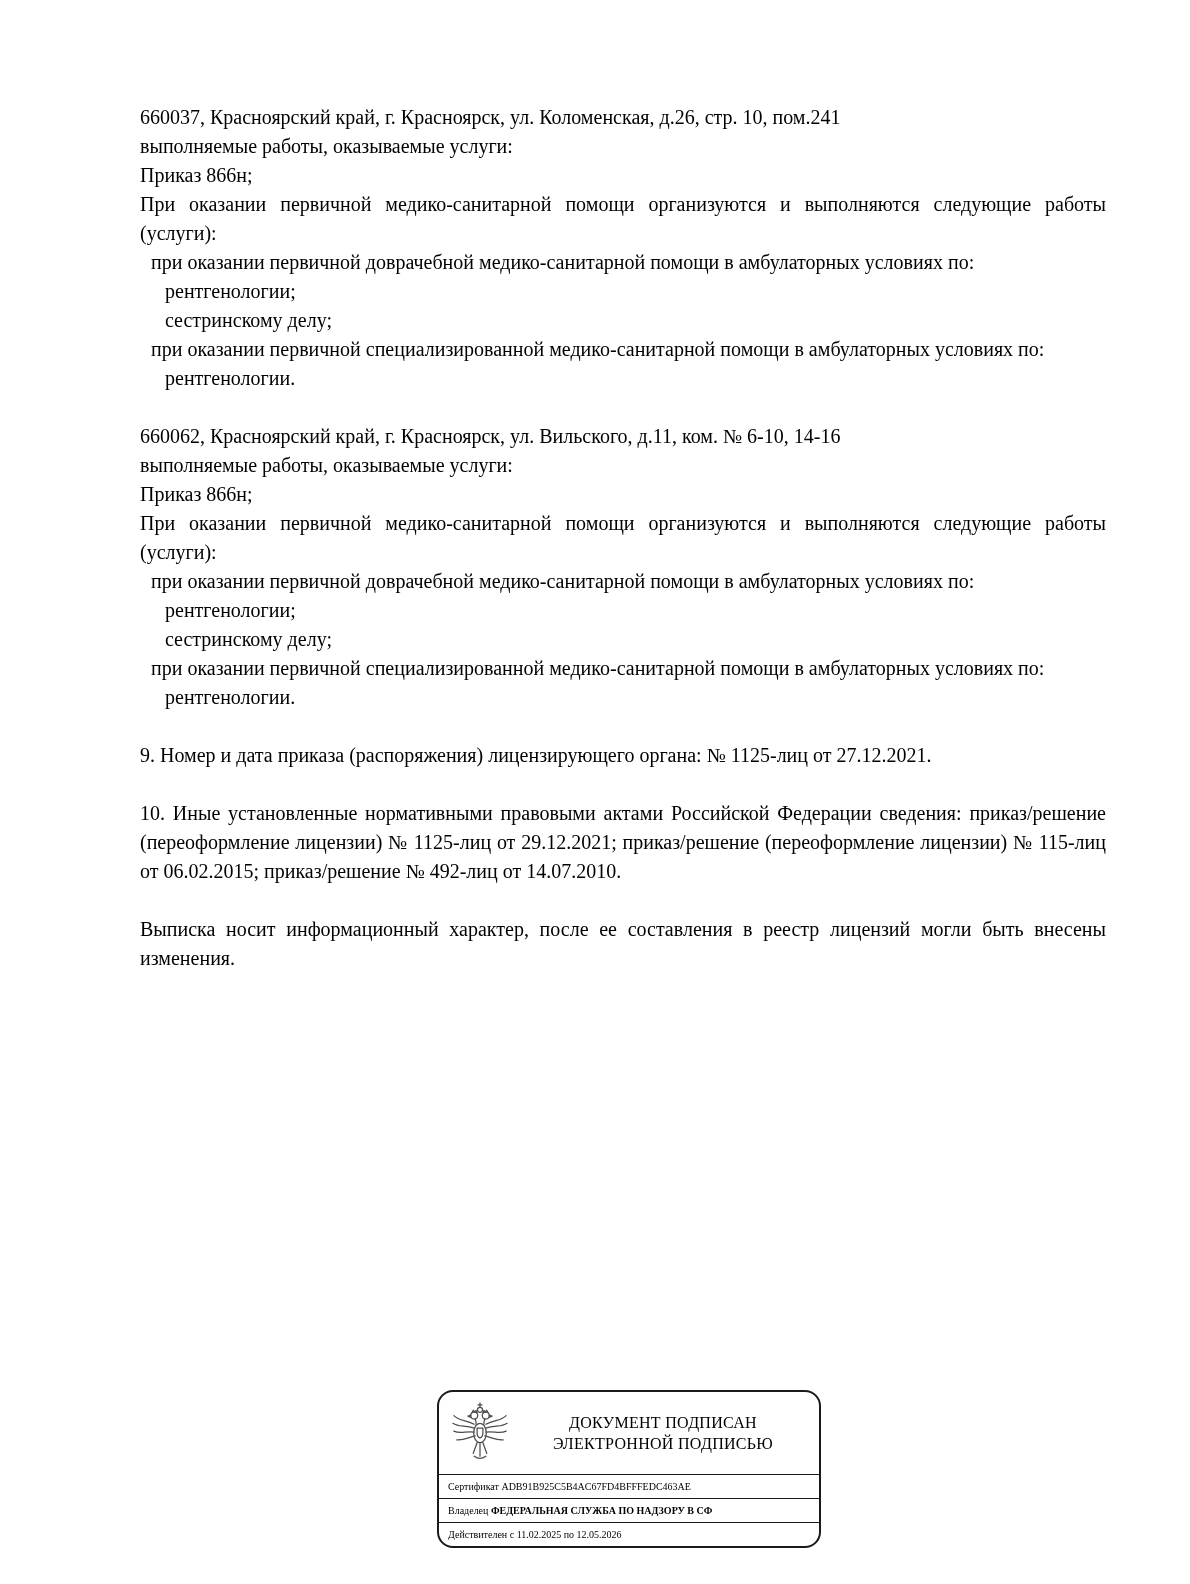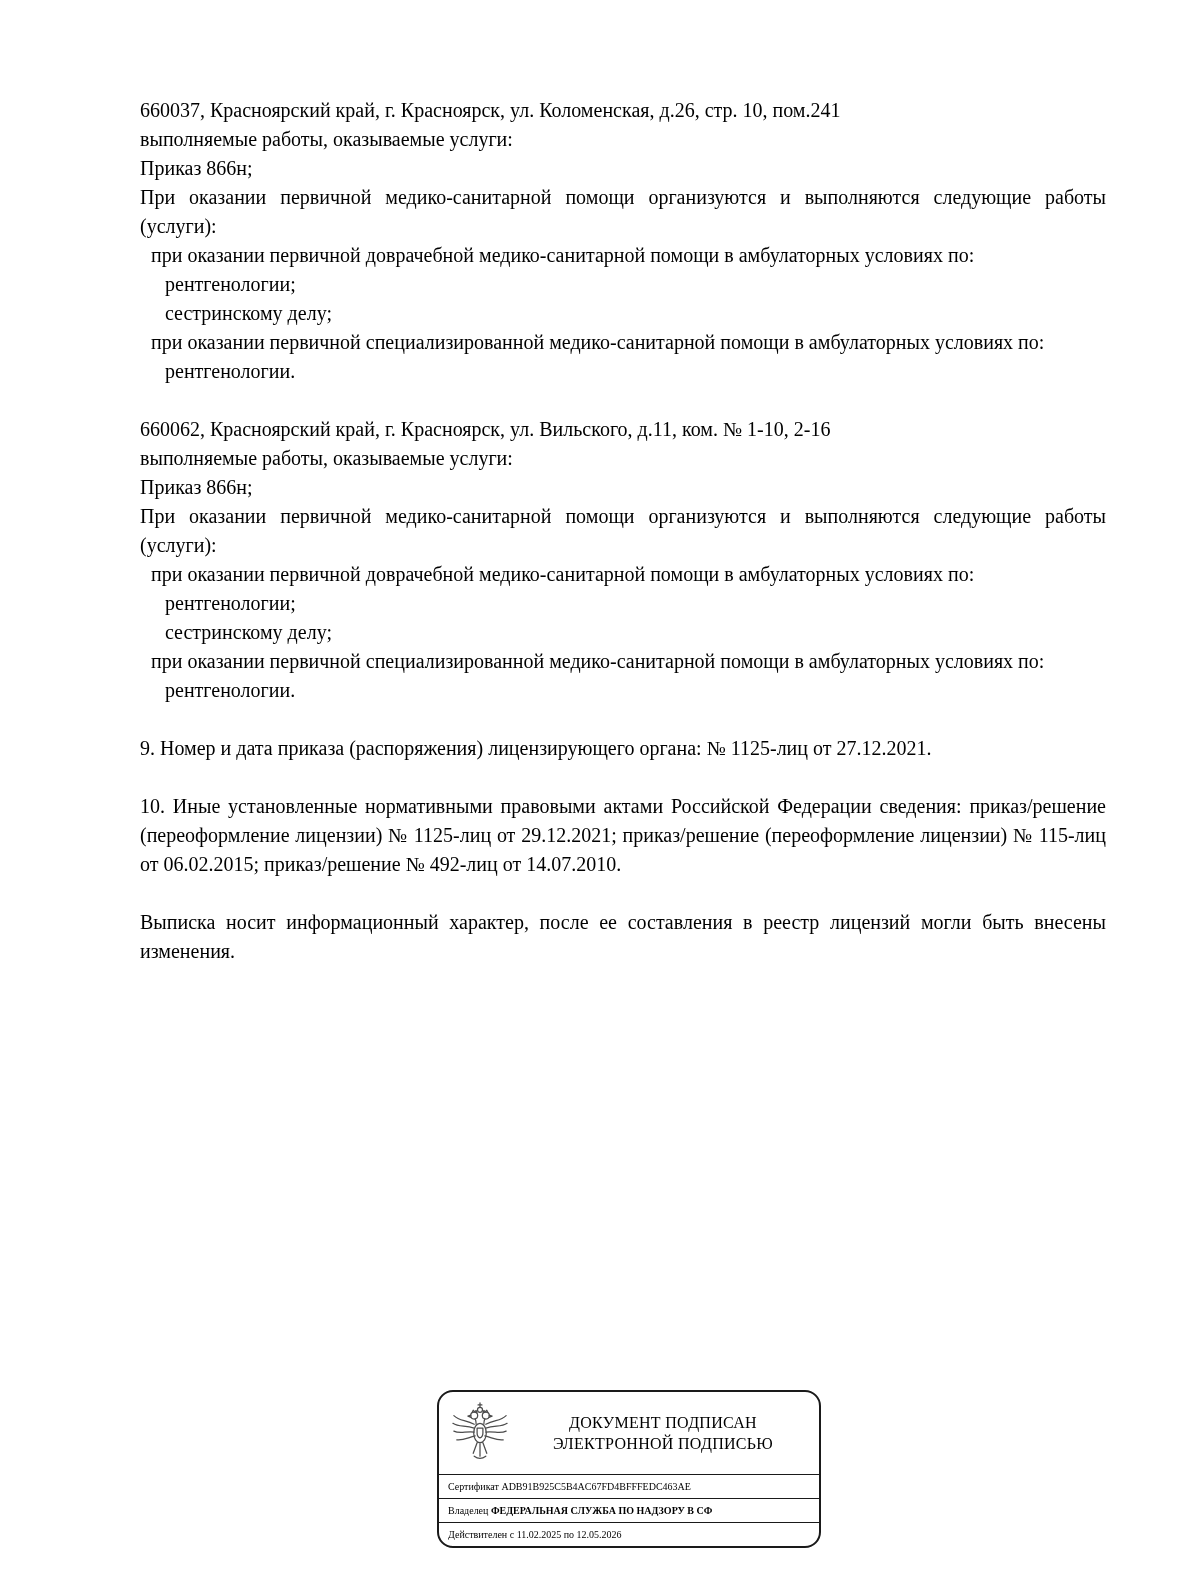--- a/index.html
+++ b/index.html
@@ -16,21 +16,21 @@
   }
   .page {
     position: relative;
     width: 1190px;
     height: 1584px;
     background: #ffffff;
   }
   .doc-text {
     position: absolute;
     left: 140px;
-    top: 96px;
+    top: 103px;
     width: 966px;
     font-size: 20px;
     line-height: 29px;
     text-align: justify;
   }
   .para { margin: 0; }
   .gap  { margin-top: 29px; }
   .ind1 { text-indent: 11px; }
   .ind2 { text-indent: 25px; }
 
@@ -87,21 +87,21 @@
     <p class="para">660037, Красноярский край, г. Красноярск, ул. Коломенская, д.26, стр. 10, пом.241</p>
     <p class="para">выполняемые работы, оказываемые услуги:</p>
     <p class="para">Приказ 866н;</p>
     <p class="para">При оказании первичной медико-санитарной помощи организуются и выполняются следующие работы (услуги):</p>
     <p class="para ind1">при оказании первичной доврачебной медико-санитарной помощи в амбулаторных условиях по:</p>
     <p class="para ind2">рентгенологии;</p>
     <p class="para ind2">сестринскому делу;</p>
     <p class="para ind1">при оказании первичной специализированной медико-санитарной помощи в амбулаторных условиях по:</p>
     <p class="para ind2">рентгенологии.</p>
 
-    <p class="para gap">660062, Красноярский край, г. Красноярск, ул. Вильского, д.11, ком. № 1-10, 2-16</p>
+    <p class="para gap">660062, Красноярский край, г. Красноярск, ул. Вильского, д.11, ком. № 6-10, 14-16</p>
     <p class="para">выполняемые работы, оказываемые услуги:</p>
     <p class="para">Приказ 866н;</p>
     <p class="para">При оказании первичной медико-санитарной помощи организуются и выполняются следующие работы (услуги):</p>
     <p class="para ind1">при оказании первичной доврачебной медико-санитарной помощи в амбулаторных условиях по:</p>
     <p class="para ind2">рентгенологии;</p>
     <p class="para ind2">сестринскому делу;</p>
     <p class="para ind1">при оказании первичной специализированной медико-санитарной помощи в амбулаторных условиях по:</p>
     <p class="para ind2">рентгенологии.</p>
 
     <p class="para gap">9. Номер и дата приказа (распоряжения) лицензирующего органа: № 1125-лиц от 27.12.2021.</p>

